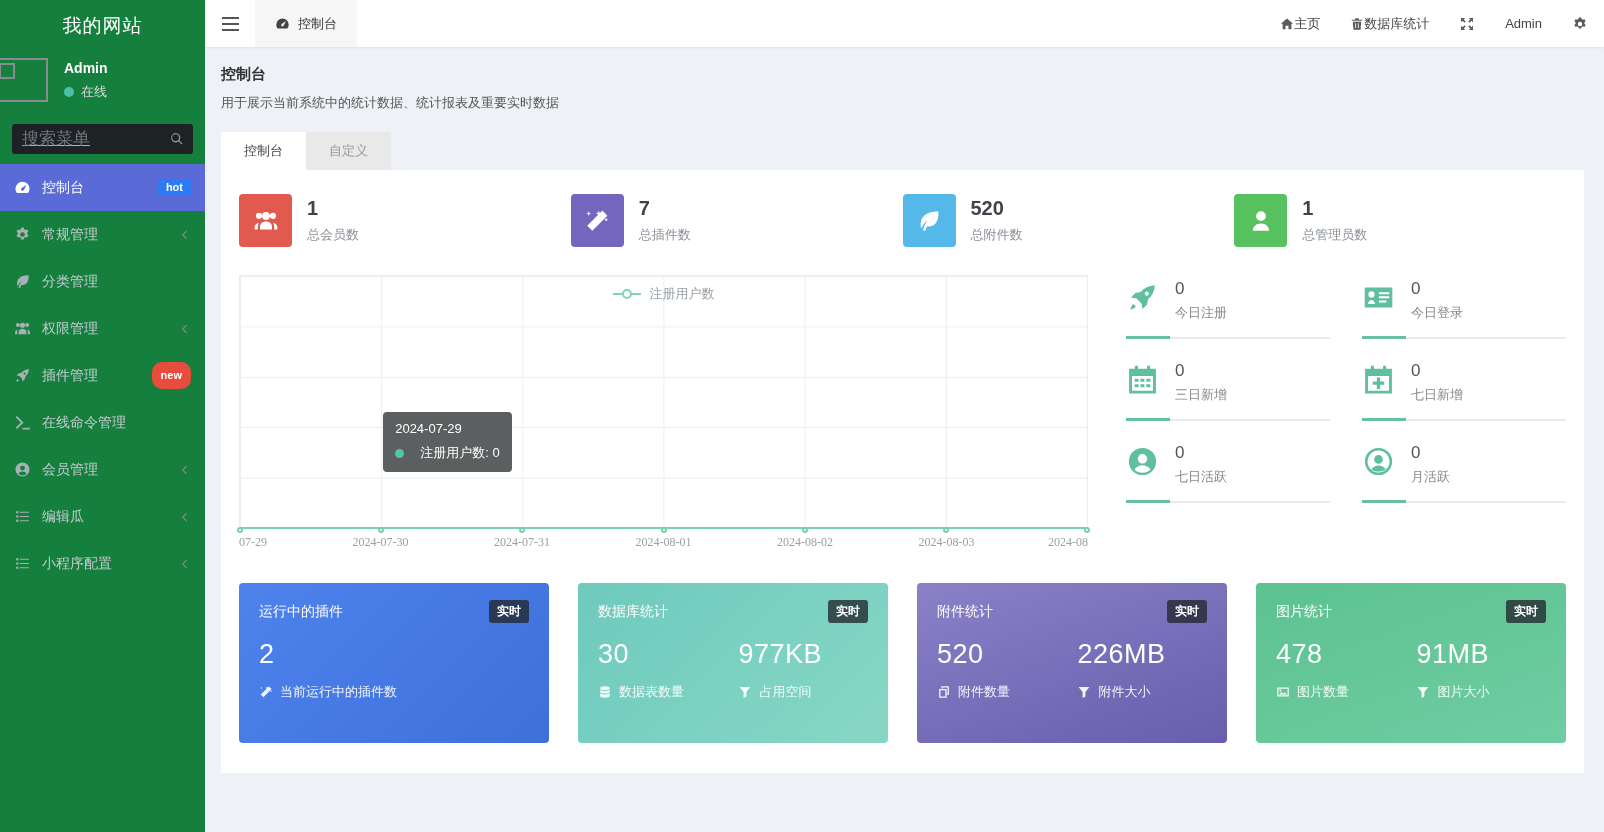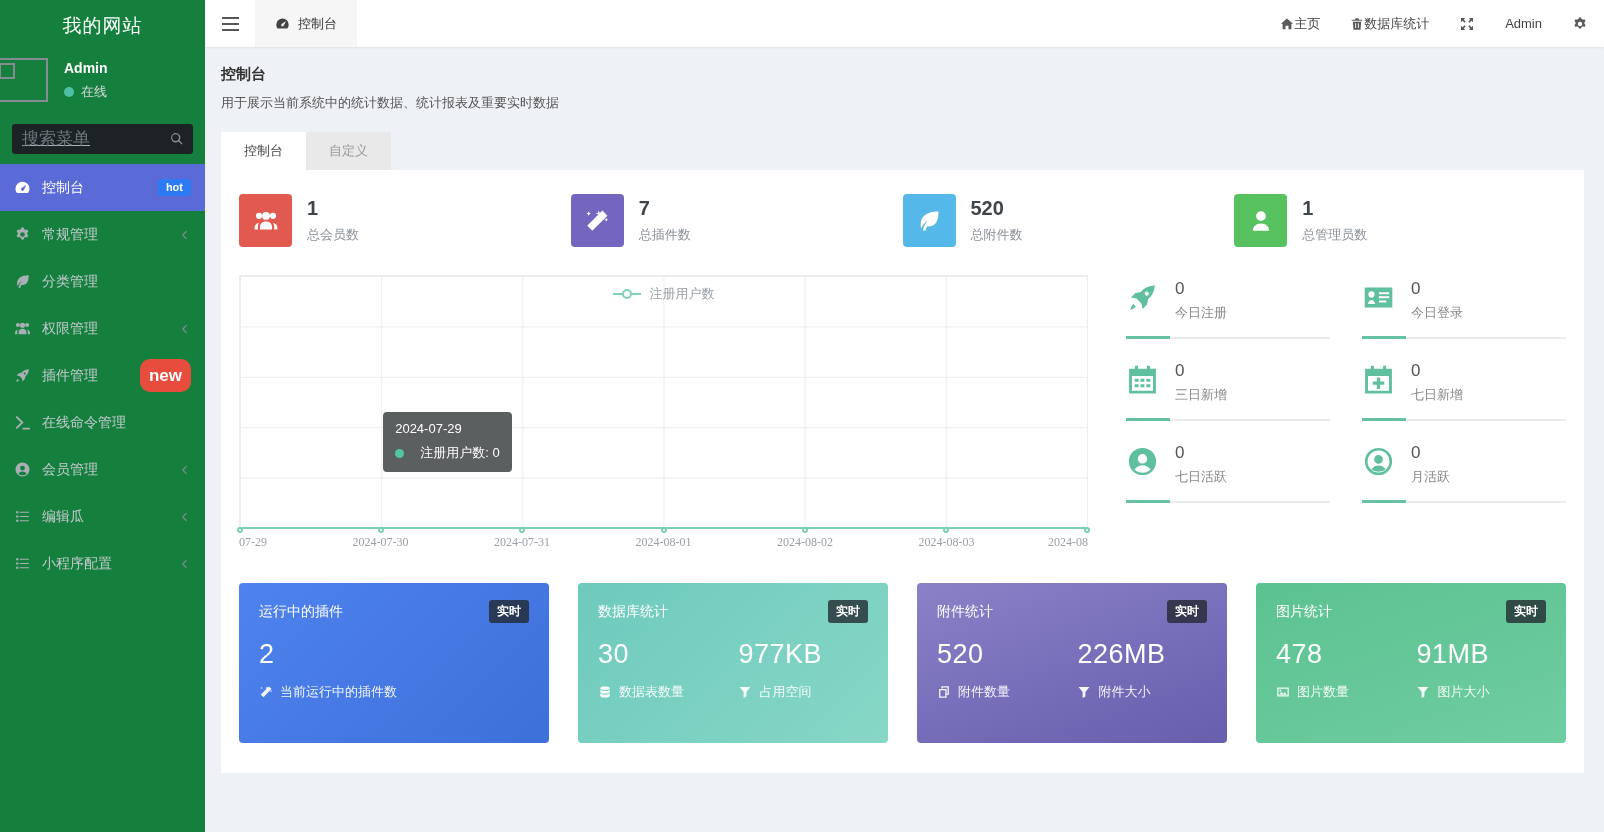--- a/index.html
+++ b/index.html
@@ -20,21 +20,21 @@
   .search { margin:8px 12px 10px; position:relative; }
   .search input { width:100%; height:30px; background:#1d2225; border:none; border-radius:3px; color:#aab2b9; font-size:17px; padding:0 32px 0 10px; outline:none;text-decoration:underline; }
   .search input::placeholder { color:#6e777e; }
   .search .sicon { position:absolute; right:9px; top:7px; width:15px; height:15px; color:#8a9197; }
   .menu { flex:1; }
   .mitem { height:47px; display:flex; align-items:center; padding:0 14px; font-size:14px; cursor:pointer; color:#c3c9ce; }
   .mitem .micon { width:17px; height:17px; margin-right:11px; color:#a8afb5; flex-shrink:0; }
   .mitem.active { background:#5a6bd8; color:#fff; }
   .mitem.active .micon { color:#fff; }
   .badge-hot { margin-left:auto; background:#2d7bf4; color:#fff; font-size:11px; font-weight:bold; padding:3px 8px; border-radius:3px; line-height:1; }
-  .badge-new { margin-left:auto; background:#e74c3c; color:#fff; font-size:17px; font-weight:bold; padding:8px 9px; border-radius:10px; line-height:1; }
+  .badge-new { margin-left:auto; background:#e74c3c; color:#fff; font-size:11px; font-weight:bold; padding:8px 9px; border-radius:10px; line-height:1; }
   .chev { margin-left:auto; width:12px; height:12px; color:#81888e; }
   svg { display:block; width:100%; height:100%; }
 
   
   .main { flex:1; display:flex; flex-direction:column; min-width:0; }
   .topbar { height:47px; background:#fff; display:flex; align-items:stretch; flex-shrink:0; box-shadow:0 1px 2px rgba(0,0,0,.06); position:relative; z-index:2; }
   .burger { width:50px; display:flex; align-items:center; justify-content:center; cursor:pointer; }
   .burger .bicon { width:17px; height:14px; color:#555; }
   .toptab { display:flex; align-items:center; gap:8px; padding:0 20px; background:#f6f6f6; font-size:13px; color:#333; cursor:pointer; }
   .toptab .ticon { width:15px; height:15px; color:#444; }

